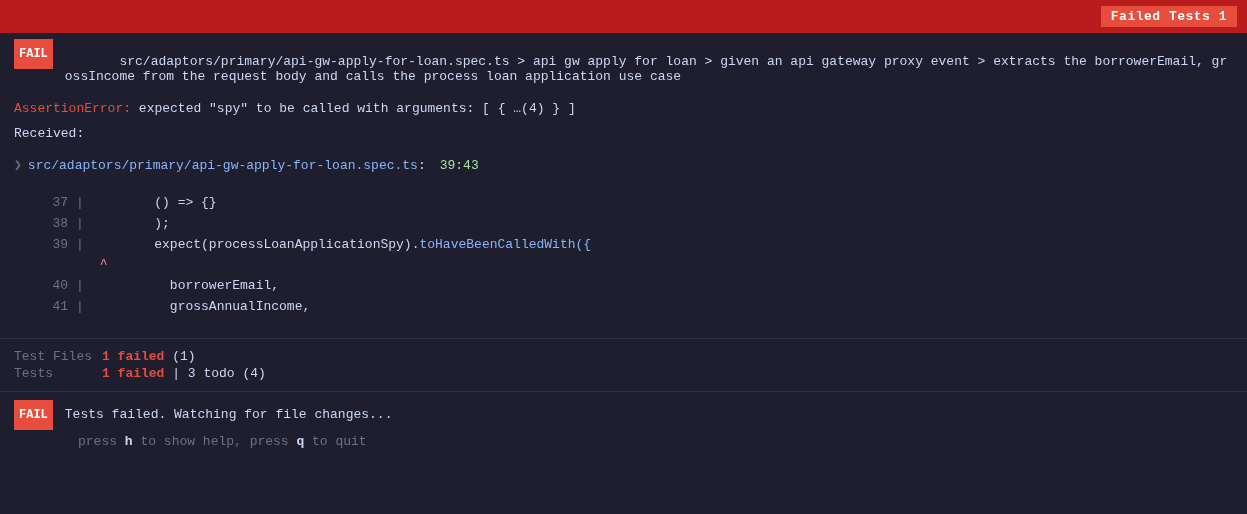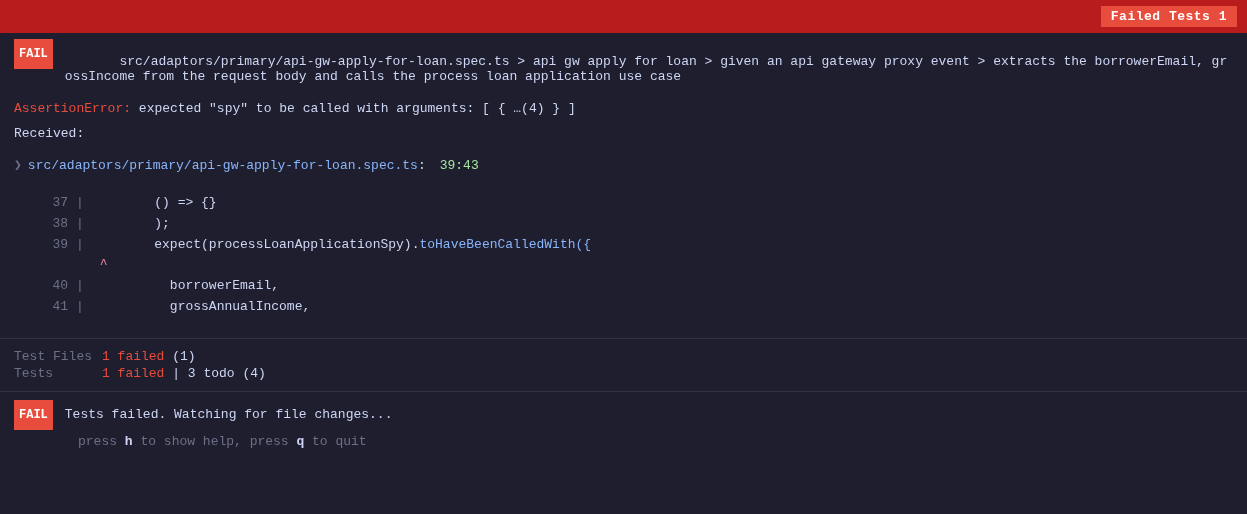--- a/index.html
+++ b/index.html
@@ -182,21 +182,21 @@
       text-align: left;
       margin-right: 8px;
     }
 
     .summary-value {
       color: #cdd6f4;
     }
 
     .failed-count {
       color: #e74c3c;
-      font-weight: normal;
+      font-weight: bold;
     }
 
     .footer-section {
       margin-top: 10px;
       padding: 8px 14px;
       border-top: 1px solid #313244;
     }
 
     .footer-fail-line {
       display: flex;

